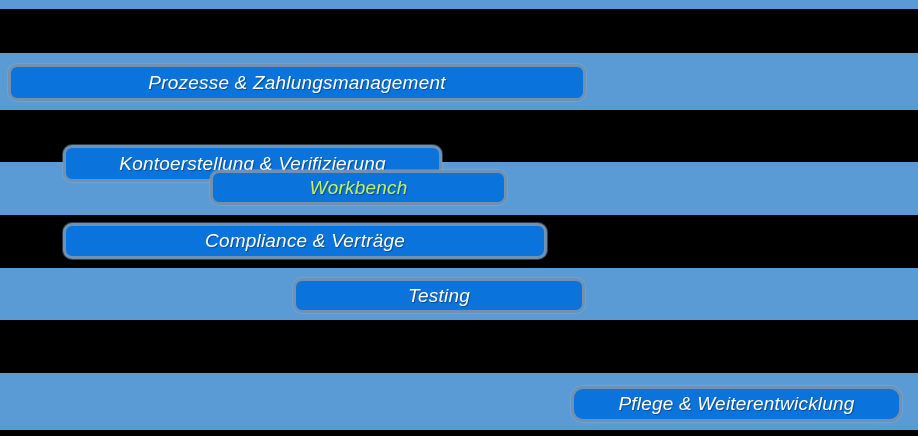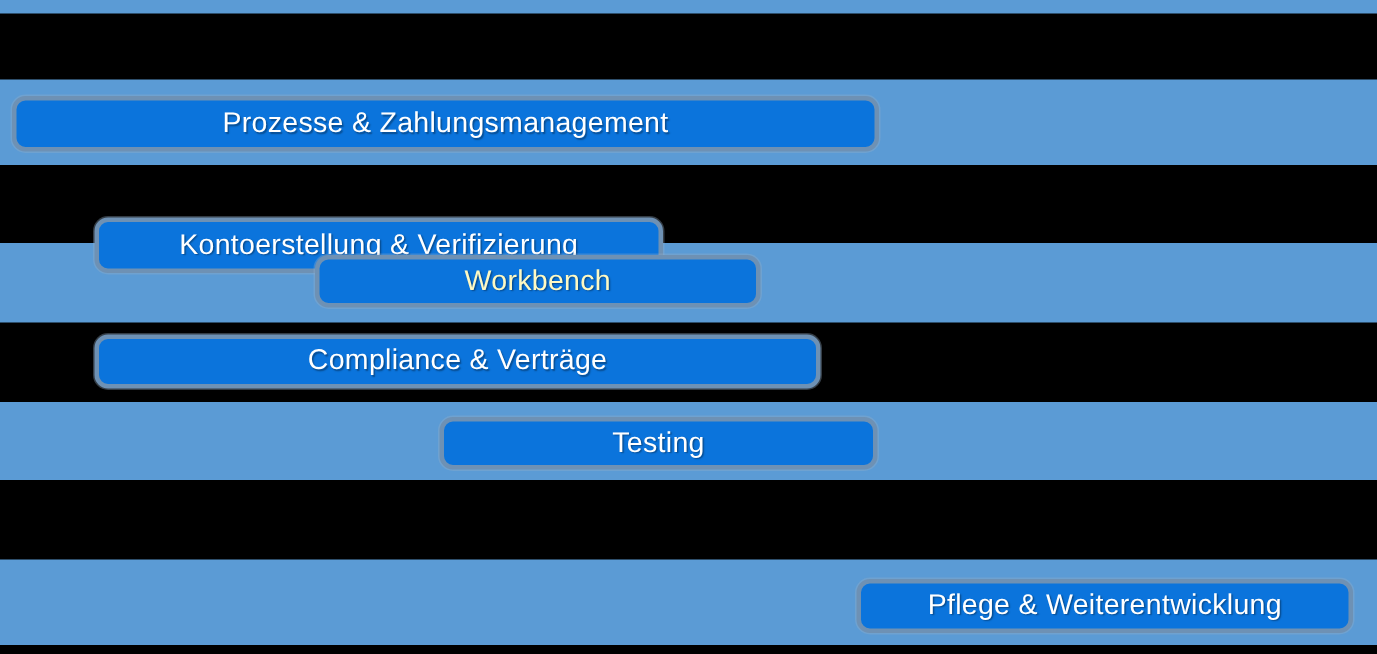--- a/index.html
+++ b/index.html
@@ -39,37 +39,37 @@
   }
   .bar.green {
     border: 3px solid #416f29;
     border-radius: 7px;
     box-shadow: 0 0 0 1px rgba(130,175,100,0.55);
   }
 </style>
 </head>
 <body>
 
-<div id="canvas" style="width: 918px; height: 436px; background: rgb(0, 0, 0);">
+<div id="canvas" style="width: 918px; height: 436px; background: rgb(0, 0, 0); font-style: italic;">
     <div class="band" style="top: 0px; height: 9px; background: rgb(91, 155, 213);"></div>
     <div class="band" style="top: 53px; height: 57px; background: rgb(91, 155, 213);"></div>
     <div class="band" style="top: 162px; height: 53px; background: rgb(91, 155, 213);"></div>
     <div class="band" style="top: 268px; height: 52px; background: rgb(91, 155, 213);"></div>
     <div class="band" style="top: 373px; height: 57px; background: rgb(91, 155, 213);"></div>
     <div class="bar blue" style="left: 8px; top: 64px; width: 578px; height: 37px; background: rgb(11, 116, 220); color: rgb(255, 255, 255);">
       <span>Prozesse &amp; Zahlungsmanagement</span>
     </div>
     <div class="bar blue" style="left: 63px; top: 118px; width: 379px; height: 37px; background: rgb(11, 116, 220); color: rgb(255, 255, 255); margin-top: 27px;">
       <span>Kontoerstellung &amp; Verifizierung</span>
     </div>
-    <div class="bar blue" style="left: 210px; top: 170px; width: 297px; height: 35px; background: rgb(11, 116, 220); color: #fef9c3;">
+    <div class="bar blue" style="left: 210px; top: 170px; width: 297px; height: 35px; background: rgb(11, 116, 220); color: #bef264;">
       <span>Workbench</span>
     </div>
     <div class="bar blue" style="left: 293px; top: 278px; width: 292px; height: 35px; background: rgb(11, 116, 220); color: rgb(255, 255, 255);">
       <span>Testing</span>
     </div>
     <div class="bar blue" style="left: 63px; top: 223px; width: 484px; height: 36px; background: rgb(11, 116, 220); color: rgb(255, 255, 255);">
       <span>Compliance &amp; Verträge</span>
     </div>
-    <div class="bar blue" style="left: 571px; top: 386px; width: 331px; height: 36px; background: rgb(11, 116, 220); color: rgb(255, 255, 255);">
+    <div class="bar blue" style="left: 571px; top: 386px; width: 331px; height: 36px; background: rgb(11, 116, 220); color: rgb(255, 255, 255); border-radius: 12px;">
       <span>Pflege &amp; Weiterentwicklung</span>
     </div>
   </div>
 
 </body></html>

